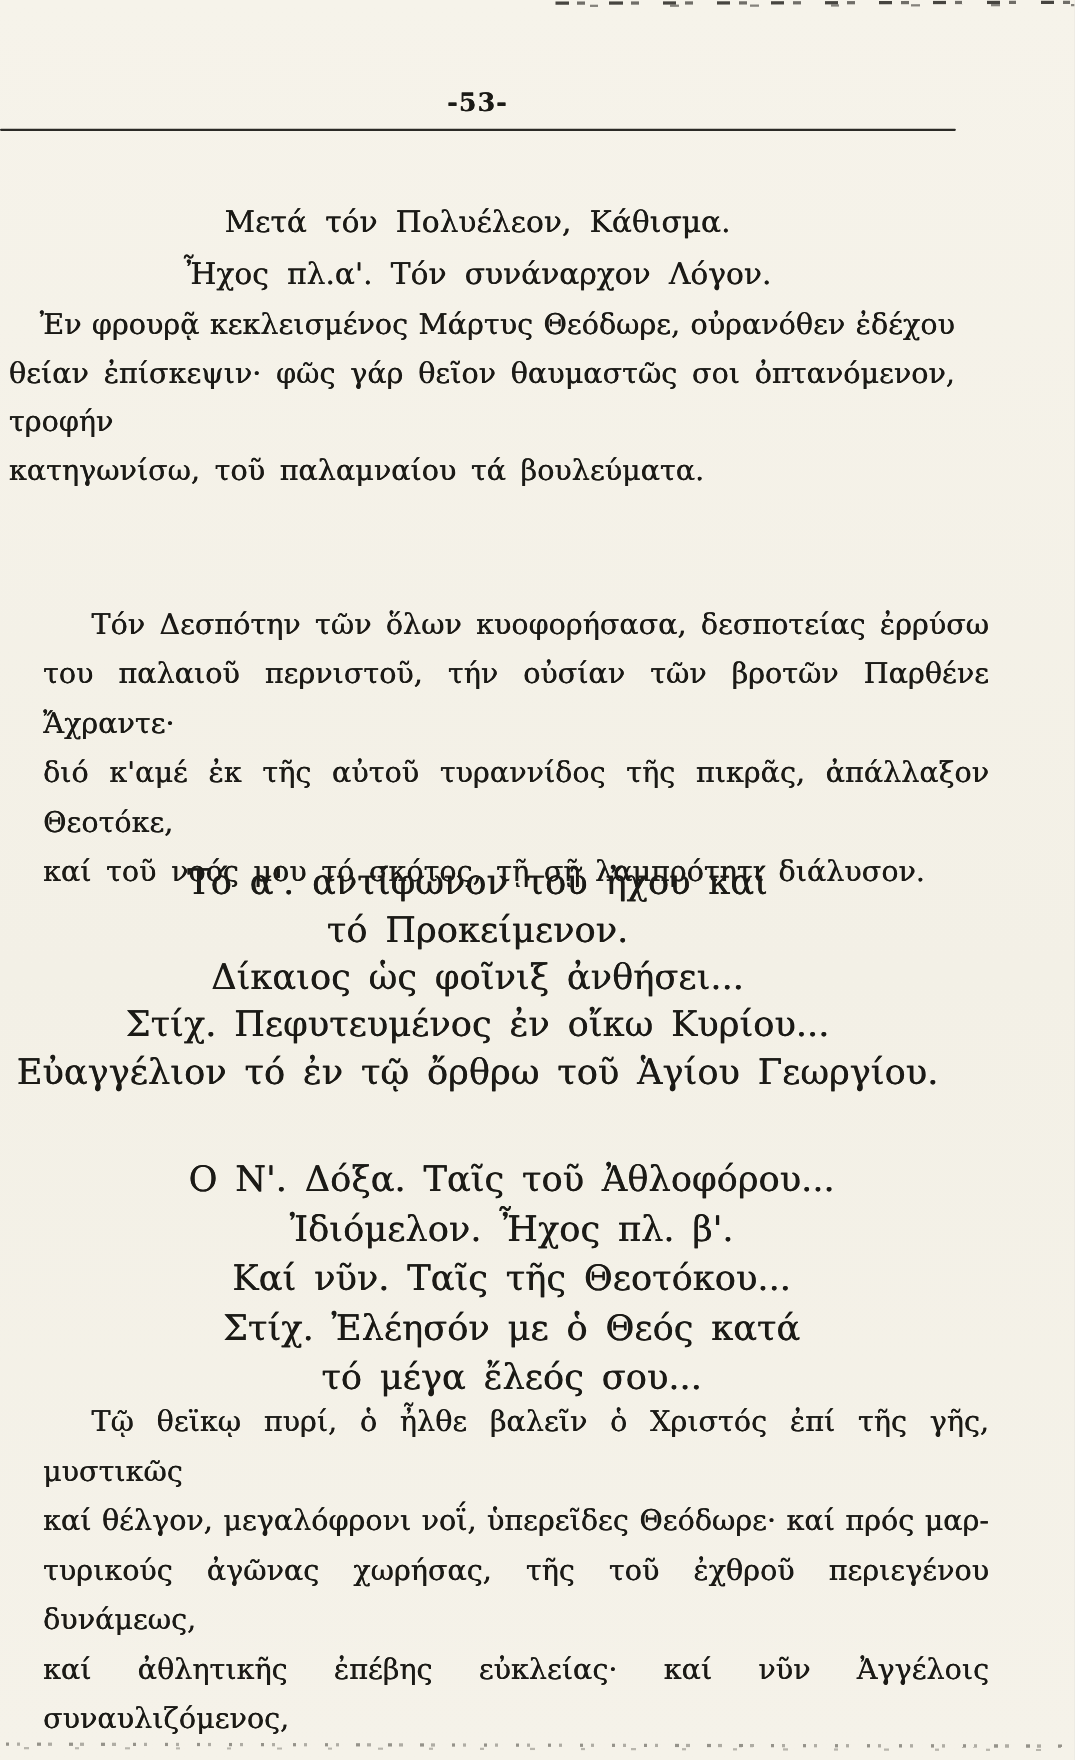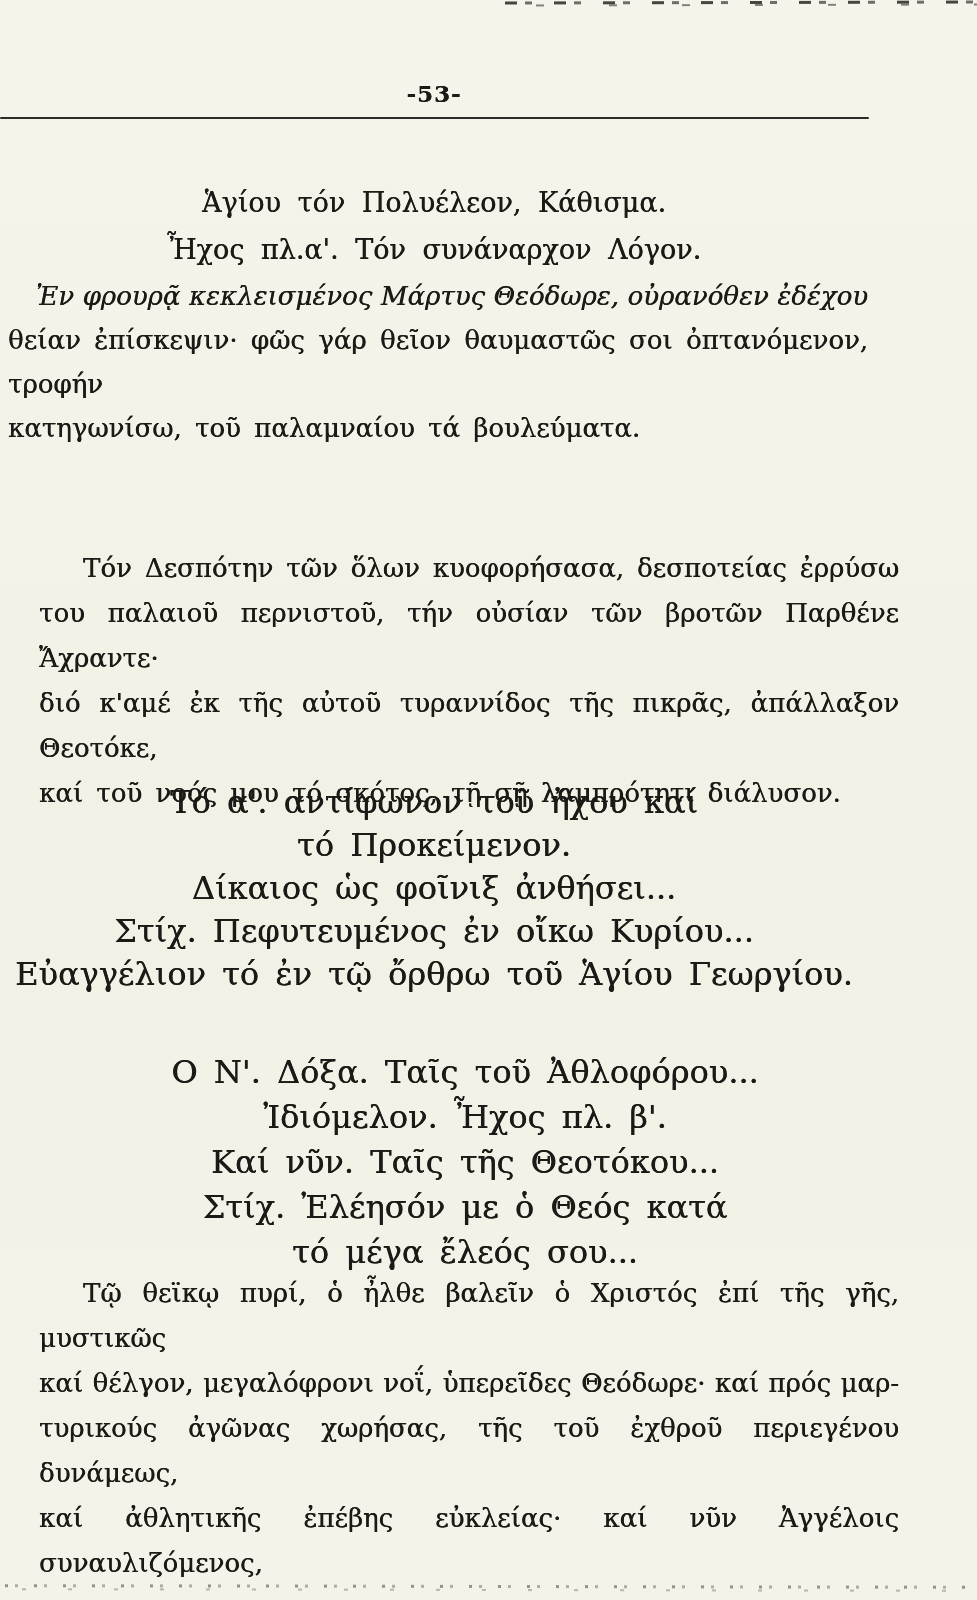--- a/index.html
+++ b/index.html
@@ -96,41 +96,41 @@
   }
   .para .line {
     text-align: justify;
     text-align-last: justify;
   }
   .para .line.last {
     text-align: right;
     text-align-last: left;
     word-spacing: 5px;
   }
-  .indent-sm { text-indent: 28px; font-style: italic; }
+  .indent-sm { text-indent: 28px; }
   .indent-md { text-indent: 44px; }
 
   .lh-44 { line-height: 44px; }
   .lh-45 { line-height: 45px; margin-left: 31px; }
   .lh-43 { line-height: 43px; }
 
   .fs-26 { font-size: 32px; text-align: center; }
 </style>
 </head>
 <body>
 
 <div class="page">
 
   <div class="artifact-top"></div>
   <div class="artifact-bottom"></div>
 
   <div class="page-number">-53-</div>
   <div class="top-rule"></div>
 
-  <div class="heading-line" style="top:187px">Ἁγίου τόν Πολυέλεον, Κάθισμα.</div>
+  <div class="heading-line" style="top:187px">Μετά τόν Πολυέλεον, Κάθισμα.</div>
   <div class="heading-line" style="top:234px">Ἦχος πλ.α'. Τόν συνάναρχον Λόγον.</div>
 
   <div class="para lh-44" style="top:274px">
     <div class="line indent-sm">Ἐν φρουρᾷ κεκλεισμένος Μάρτυς Θεόδωρε, οὐρανόθεν ἐδέχου</div>
     <div class="line">θείαν ἐπίσκεψιν· φῶς γάρ θεῖον θαυμαστῶς σοι ὀπτανόμενον, τροφήν</div>
     <div class="line last">κατηγωνίσω, τοῦ παλαμναίου τά βουλεύματα.</div>
   </div>
 
   <div class="para lh-45" style="top:546px">
     <div class="line indent-md">Τόν Δεσπότην τῶν ὅλων κυοφορήσασα, δεσποτείας ἐρρύσω</div>

